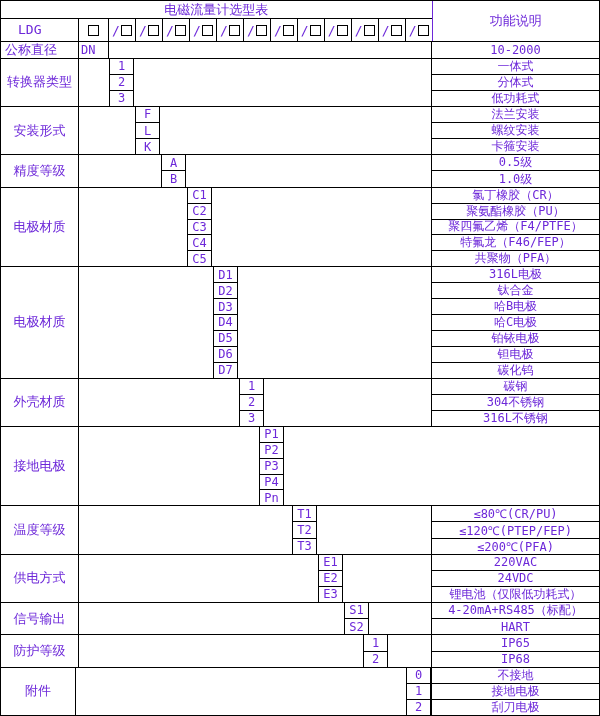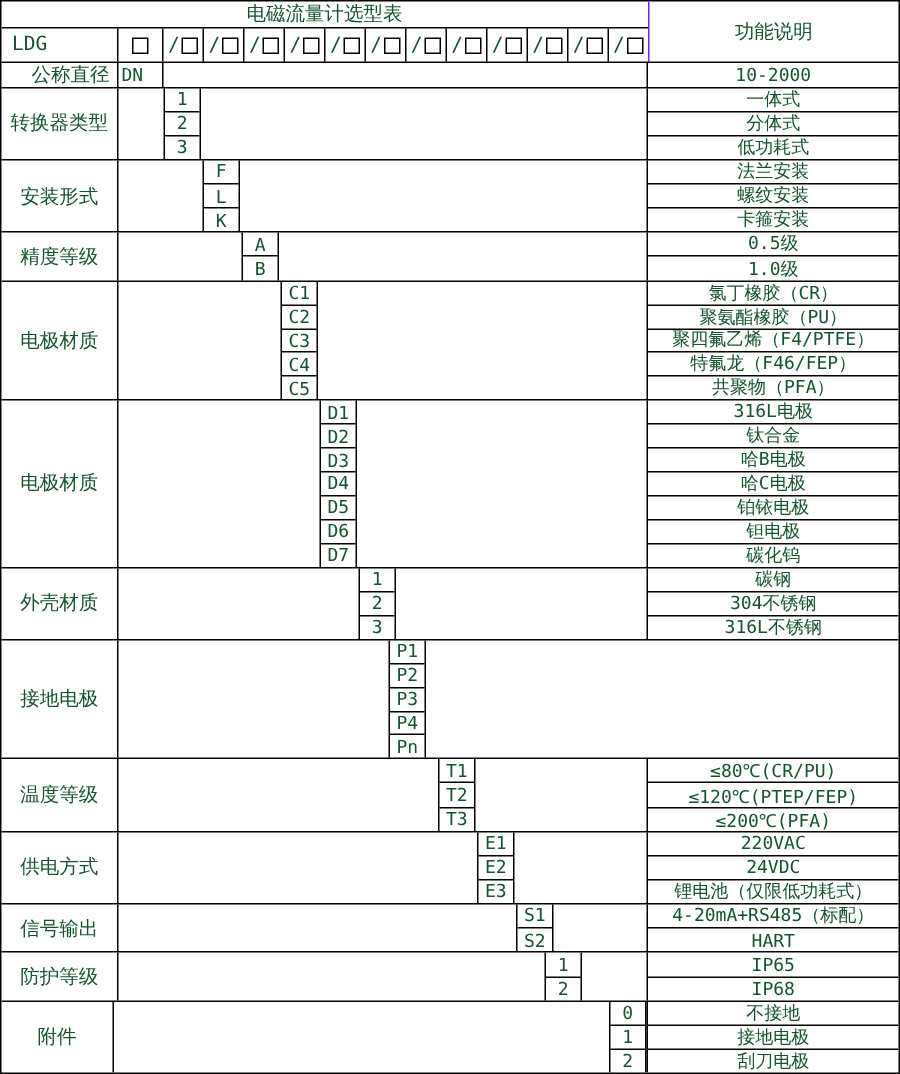--- a/index.html
+++ b/index.html
@@ -1,41 +1,41 @@
 <!DOCTYPE html>
 <html><head>
 <meta charset="utf-8">
 <style>
   * { box-sizing: border-box; margin: 0; padding: 0; }
   html,body { background: #fff; }
   .sheet {
     width: 600px; height: 716px;
     border: 1px solid #000;
-    background: #fff; color: #14532d;
+    background: #fff; color: #6d28d9;
     font-family: "DejaVu Sans", sans-serif;
     font-size: 12px;
     display: flex; flex-direction: column;
     overflow: hidden;
   }
   
   .hdr { flex: 0 0 40px; display: flex; }
   .hdr-left { width: 432px; display: flex; flex-direction: column; }
   .title-row { height: 18px; border-bottom: 1px solid #000; text-align: center; line-height: 17px; font-size: 13px; }
   .ldg-row { height: 22px; display: flex; }
-  .ldg-cell { width: 78px; border-right: 1px solid #000; padding-left: 7px; line-height: 21px; font-size: 13px; font-family: "DejaVu Sans Mono", monospace; }
+  .ldg-cell { width: 78px; border-right: 1px solid #000; padding-left: 17px; line-height: 21px; font-size: 13px; font-family: "DejaVu Sans Mono", monospace; }
   .c0-cell { width: 30px; border-right: 1px solid #000; display: flex; align-items: center; justify-content: center; }
   .slot-cell { flex: 1; border-right: 1px solid #000; display: flex; align-items: center; justify-content: center; }
   .slot-cell:last-child { border-right: none; }
   .slash { font-family: "DejaVu Sans Mono", monospace; font-size: 13px; margin-right: 1px; }
   .sq { display: inline-block; width: 11px; height: 11px; border: 1px solid #000; }
   .hdr-right { width: 168px; border-left: 1px solid #6d28d9; display: flex; align-items: center; justify-content: center; font-size: 13px; }
   
   .band { display: flex; border-top: 1px solid #000; flex-grow: var(--n); flex-shrink: 1; flex-basis: 0; min-height: 0; }
   .cat { width: 78px; border-right: 1px solid #000; display: flex; align-items: center; justify-content: center; font-size: 13px; }
-  .cat.left { justify-content: flex-start; padding-left: 20px; }
+  .cat.left { justify-content: flex-start; padding-left: 4px; }
   .lgap { flex: 0 0 auto; }
   .rgap { flex: 1 1 auto; }
   .codes { width: 25px; flex: 0 0 25px; display: flex; flex-direction: column; border-left: 1px solid #000; border-right: 1px solid #000; }
   .code { flex: 1; border-bottom: 1px solid #000; display: flex; align-items: center; justify-content: center; font-family: "DejaVu Sans Mono", monospace; font-size: 12px; }
   .code:last-child { border-bottom: none; }
   .dn-cell { width: 30px; flex: 0 0 30px; border-right: 1px solid #000; display: flex; align-items: center; padding-left: 2px; font-family: "DejaVu Sans Mono", monospace; font-size: 12px; text-align: right; }
   .descs { width: 168px; flex: 0 0 168px; border-left: 1px solid #000; display: flex; flex-direction: column; }
   .desc { flex: 1; border-bottom: 1px solid #000; display: flex; align-items: center; justify-content: center; font-family: "DejaVu Sans Mono", monospace; font-size: 12px; white-space: nowrap; overflow: hidden; }
   .desc:last-child { border-bottom: none; }
   .desc.left { justify-content: flex-start; padding-left: 3px; }

